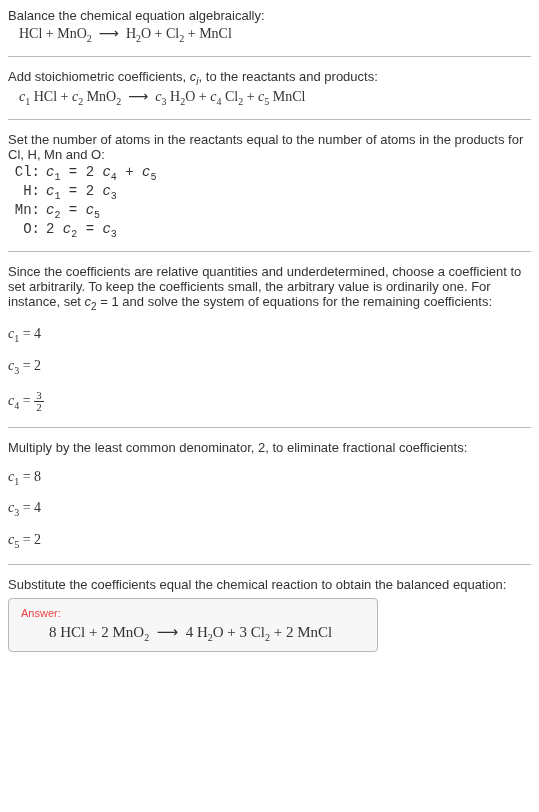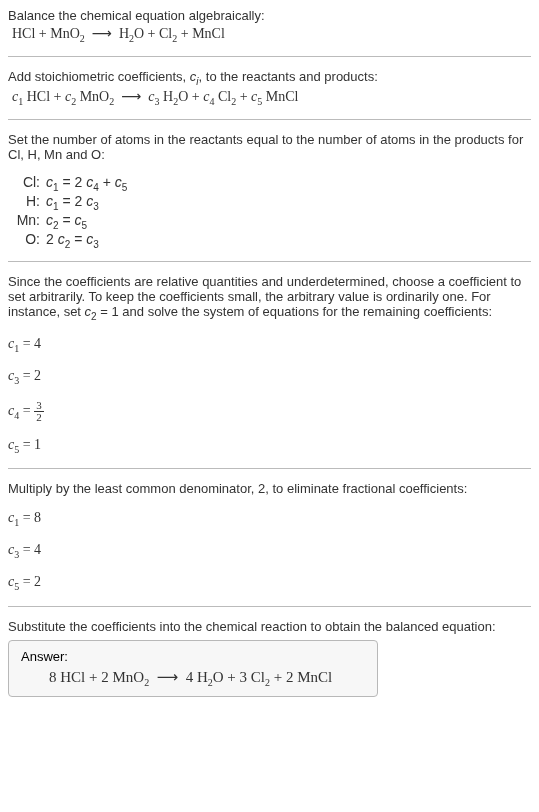--- a/index.html
+++ b/index.html
@@ -19,33 +19,33 @@
       margin-bottom: 4px;
     }
     hr {
       border: none;
       border-top: 1px solid #bbb;
       margin: 12px 0;
     }
     .equation {
       font-family: 'Cambria Math', 'Times New Roman', serif;
       font-size: 14px;
-      margin: 2px 4px;
+      margin: 2px 11px;
     }
     .italic {
       font-style: italic;
     }
     sub {
       font-size: 10px;
       vertical-align: sub;
     }
     .atom-table {
-      font-family: Liberation Sans, sans-serif;
+      font-family: Liberation Mono, monospace;
       font-size: 14px;
-      margin: 12px 0 2px 6px;
+      margin: 2px 0 2px 6px;
     }
     .atom-row {
       display: flex;
     }
     .atom-label {
       width: 32px;
       text-align: right;
       padding-right: 6px;
     }
     .coeffs {
@@ -71,22 +71,22 @@
     }
     .answer-box {
       border: 1px solid #b8b8b8;
       background: #f7f7f7;
       border-radius: 4px;
       padding: 8px 12px;
       margin-top: 6px;
       width: 370px;
     }
     .answer-label {
-      color: #000000;
-      font-size: 13px;
+      color: #ef4444;
+      font-size: 11px;
       margin-bottom: 4px;
     }
     .answer-eq {
       font-family: 'Cambria Math', 'Times New Roman', serif;
       font-size: 15px;
       padding-left: 28px;
     }
     .arrow {
       font-family: 'Cambria Math', serif;
     }
@@ -130,33 +130,32 @@
   </div>
 </div>
 
 <hr>
 
 <div class="section">
   <div>Since the coefficients are relative quantities and underdetermined, choose a coefficient to set arbitrarily. To keep the coefficients small, the arbitrary value is ordinarily one. For instance, set <span class="italic">c</span><sub>2</sub> = 1 and solve the system of equations for the remaining coefficients:</div>
   <div class="coeffs"><span class="italic">c</span><sub>1</sub> = 4</div>
   <div class="coeffs"><span class="italic">c</span><sub>3</sub> = 2</div>
   <div class="coeffs"><span class="italic">c</span><sub>4</sub> = <span class="frac"><span class="num">3</span><span class="den">2</span></span></div>
-  <div class="coeffs"><span class="italic">c</span><sub>5</sub> = 1</div>
 </div>
 
 <hr>
 
 <div class="section">
   <div>Multiply by the least common denominator, 2, to eliminate fractional coefficients:</div>
   <div class="coeffs"><span class="italic">c</span><sub>1</sub> = 8</div>
   <div class="coeffs"><span class="italic">c</span><sub>3</sub> = 4</div>
   <div class="coeffs"><span class="italic">c</span><sub>5</sub> = 2</div>
 </div>
 
 <hr>
 
 <div class="section">
-  <div>Substitute the coefficients into the chemical reaction to obtain the balanced equation:</div>
+  <div>Substitute the coefficients equal the chemical reaction to obtain the balanced equation:</div>
   <div class="answer-box">
     <div class="answer-label">Answer:</div>
     <div class="answer-eq">8 HCl + 2 MnO<sub>2</sub>&nbsp;&nbsp;<span class="arrow">⟶</span>&nbsp;&nbsp;4 H<sub>2</sub>O + 3 Cl<sub>2</sub> + 2 MnCl</div>
   </div>
 </div>
 
 </body></html>

